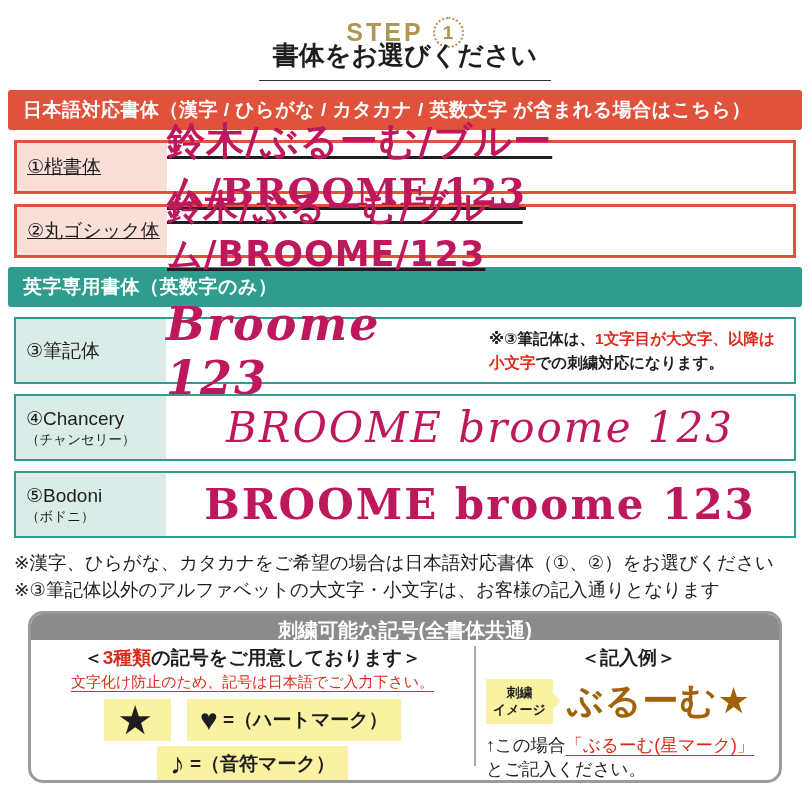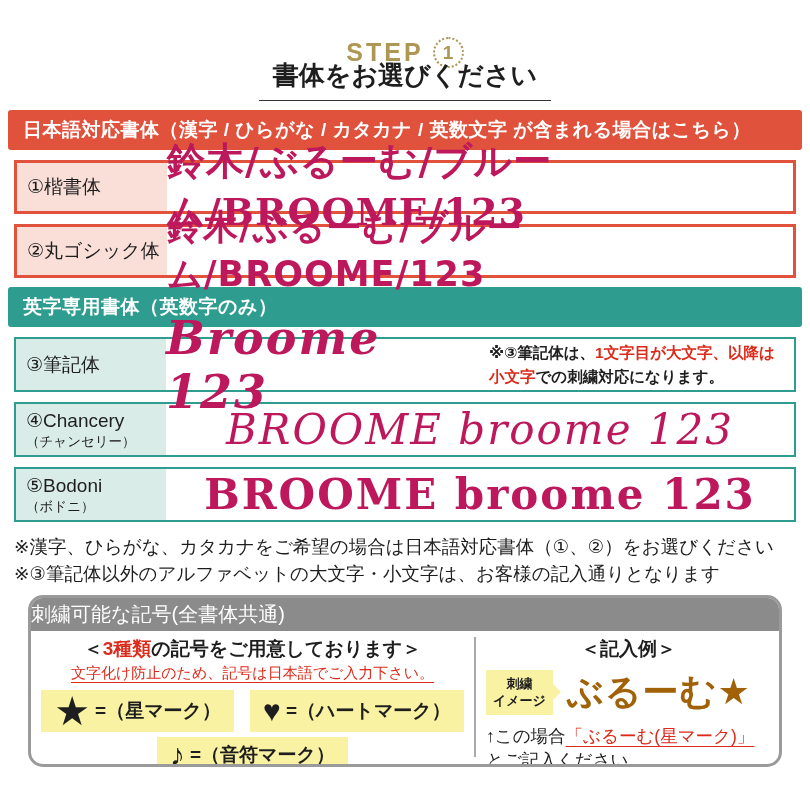--- a/index.html
+++ b/index.html
@@ -5,21 +5,21 @@
   * { box-sizing: border-box; margin: 0; padding: 0; }
   html, body { width: 810px; height: 810px; }
   body {
     background: #ffffff;
     overflow: hidden;
     font-family: "Liberation Sans", "DejaVu Sans", sans-serif;
     color: var(--dark_text, #1e1e1e);
   }
 
   
-  .step-header { text-align: center; padding-top: 17px; height: 38px; margin-top: 20px; }
+  .step-header { text-align: center; padding-top: 17px; height: 38px; }
   .step-label {
     color: var(--gold); font-size: 25px; font-weight: bold;
     letter-spacing: 3px; vertical-align: middle;
   }
   .step-circle {
     display: inline-block; width: 31px; height: 31px; margin-left: 9px;
     border: 2px dotted var(--gold); border-radius: 50%;
     color: var(--gold); font-size: 19px; font-weight: bold;
     line-height: 27px; text-align: center; vertical-align: middle;
   }
@@ -33,22 +33,22 @@
   .banner {
     margin: 9px 8px 0; border-radius: 3px;
     color: #ffffff; font-weight: bold; font-size: 19px;
     padding: 7px 15px; letter-spacing: 0.5px;
   }
   .banner-red { background: var(--accent_red); }
   .banner-teal { background: var(--accent_teal); }
 
   
   .font-row { display: flex; align-items: stretch; margin: 10px 14px 0; background: #fff; }
-  .jp-row { border: 3px solid var(--accent_red); height: 54px; }
-  .en-row { border: 2.5px solid var(--accent_teal); height: 55px; }
+  .jp-row { border: 3px solid var(--accent_red); height: 54px; text-decoration: underline; }
+  .en-row { border: 2.5px solid var(--accent_teal); height: 67px; }
   .row-label {
     flex: 0 0 150px; display: flex; flex-direction: column; justify-content: center;
     padding-left: 10px; font-size: 19px; font-weight: 500;
   }
   .jp-label { background: var(--pink_bg); }
   .en-label { background: var(--teal_bg); }
   .label-sub { font-size: 13.5px; margin-top: 1px; }
   .row-sample { flex: 1; display: flex; align-items: center; justify-content: center; color: #be185d; }
   .sample-kaisho  { font-family: "DejaVu Serif", "Liberation Serif", serif; font-weight: bold; font-size: 38px; letter-spacing: 1px; }
   .sample-maru    { font-family: "DejaVu Sans", "Liberation Sans", sans-serif; font-weight: bold; font-size: 35px; letter-spacing: 1px; }
@@ -66,22 +66,22 @@
   .footnotes { margin: 12px 8px 0 14px; }
   .footnote { font-size: 18.5px; font-weight: 500; line-height: 1.45; }
 
   
   .symbol-box {
     margin: 7px 28px 0; height: 172px;
     border: 3.5px solid var(--border_gray); border-radius: 15px;
     overflow: hidden; background: #fff;
   }
   .symbol-box-header {
-    background: var(--header_gray); color: #fff; text-align: left;
-    font-size: 20px; font-weight: 400; height: 33px; line-height: 33px;
+    background: var(--header_gray); color: #fff; text-align: center;
+    font-size: 20px; font-weight: 700; height: 26px; line-height: 33px;
   }
   .symbol-box-body { position: relative; display: flex; height: 132px; justify-content: flex-end; }
   .v-divider { position: absolute; left: 443px; top: 6px; bottom: 6px; width: 1.5px; background: #a9a9a9; }
   .symbol-left { flex: 0 0 443px; padding-top: 5px; }
   .symbol-title { text-align: center; font-size: 19px; font-weight: bold; }
   .symbol-warning {
     text-align: center; font-size: 15px; font-weight: 400; margin-top: 2px;
     color: var(--red_text); text-decoration: underline; text-underline-offset: 4px;
   }
   .chips-row { display: flex; justify-content: center; gap: 16px; margin-top: 7px; }
@@ -177,21 +177,20 @@
     <div class="symbol-box-body">
       <div class="v-divider"></div>
 
       <div class="symbol-left">
         <div class="symbol-title"><span>＜</span><span class="red-text">3種類</span><span>の記号をご用意しております＞</span></div>
         <div class="symbol-warning">文字化け防止のため、記号は日本語でご入力下さい。</div>
 
         <div class="chips-row">
           <div class="chip">
             <span class="chip-glyph glyph-star">★</span>
-            <span>=（星マーク）</span>
           </div>
           <div class="chip">
             <span class="chip-glyph glyph-heart">♥</span>
             <span>=（ハートマーク）</span>
           </div>
         </div>
         <div class="chips-row chip-row2">
           <div class="chip">
             <span class="chip-glyph glyph-note">♪</span>
             <span>=（音符マーク）</span>

